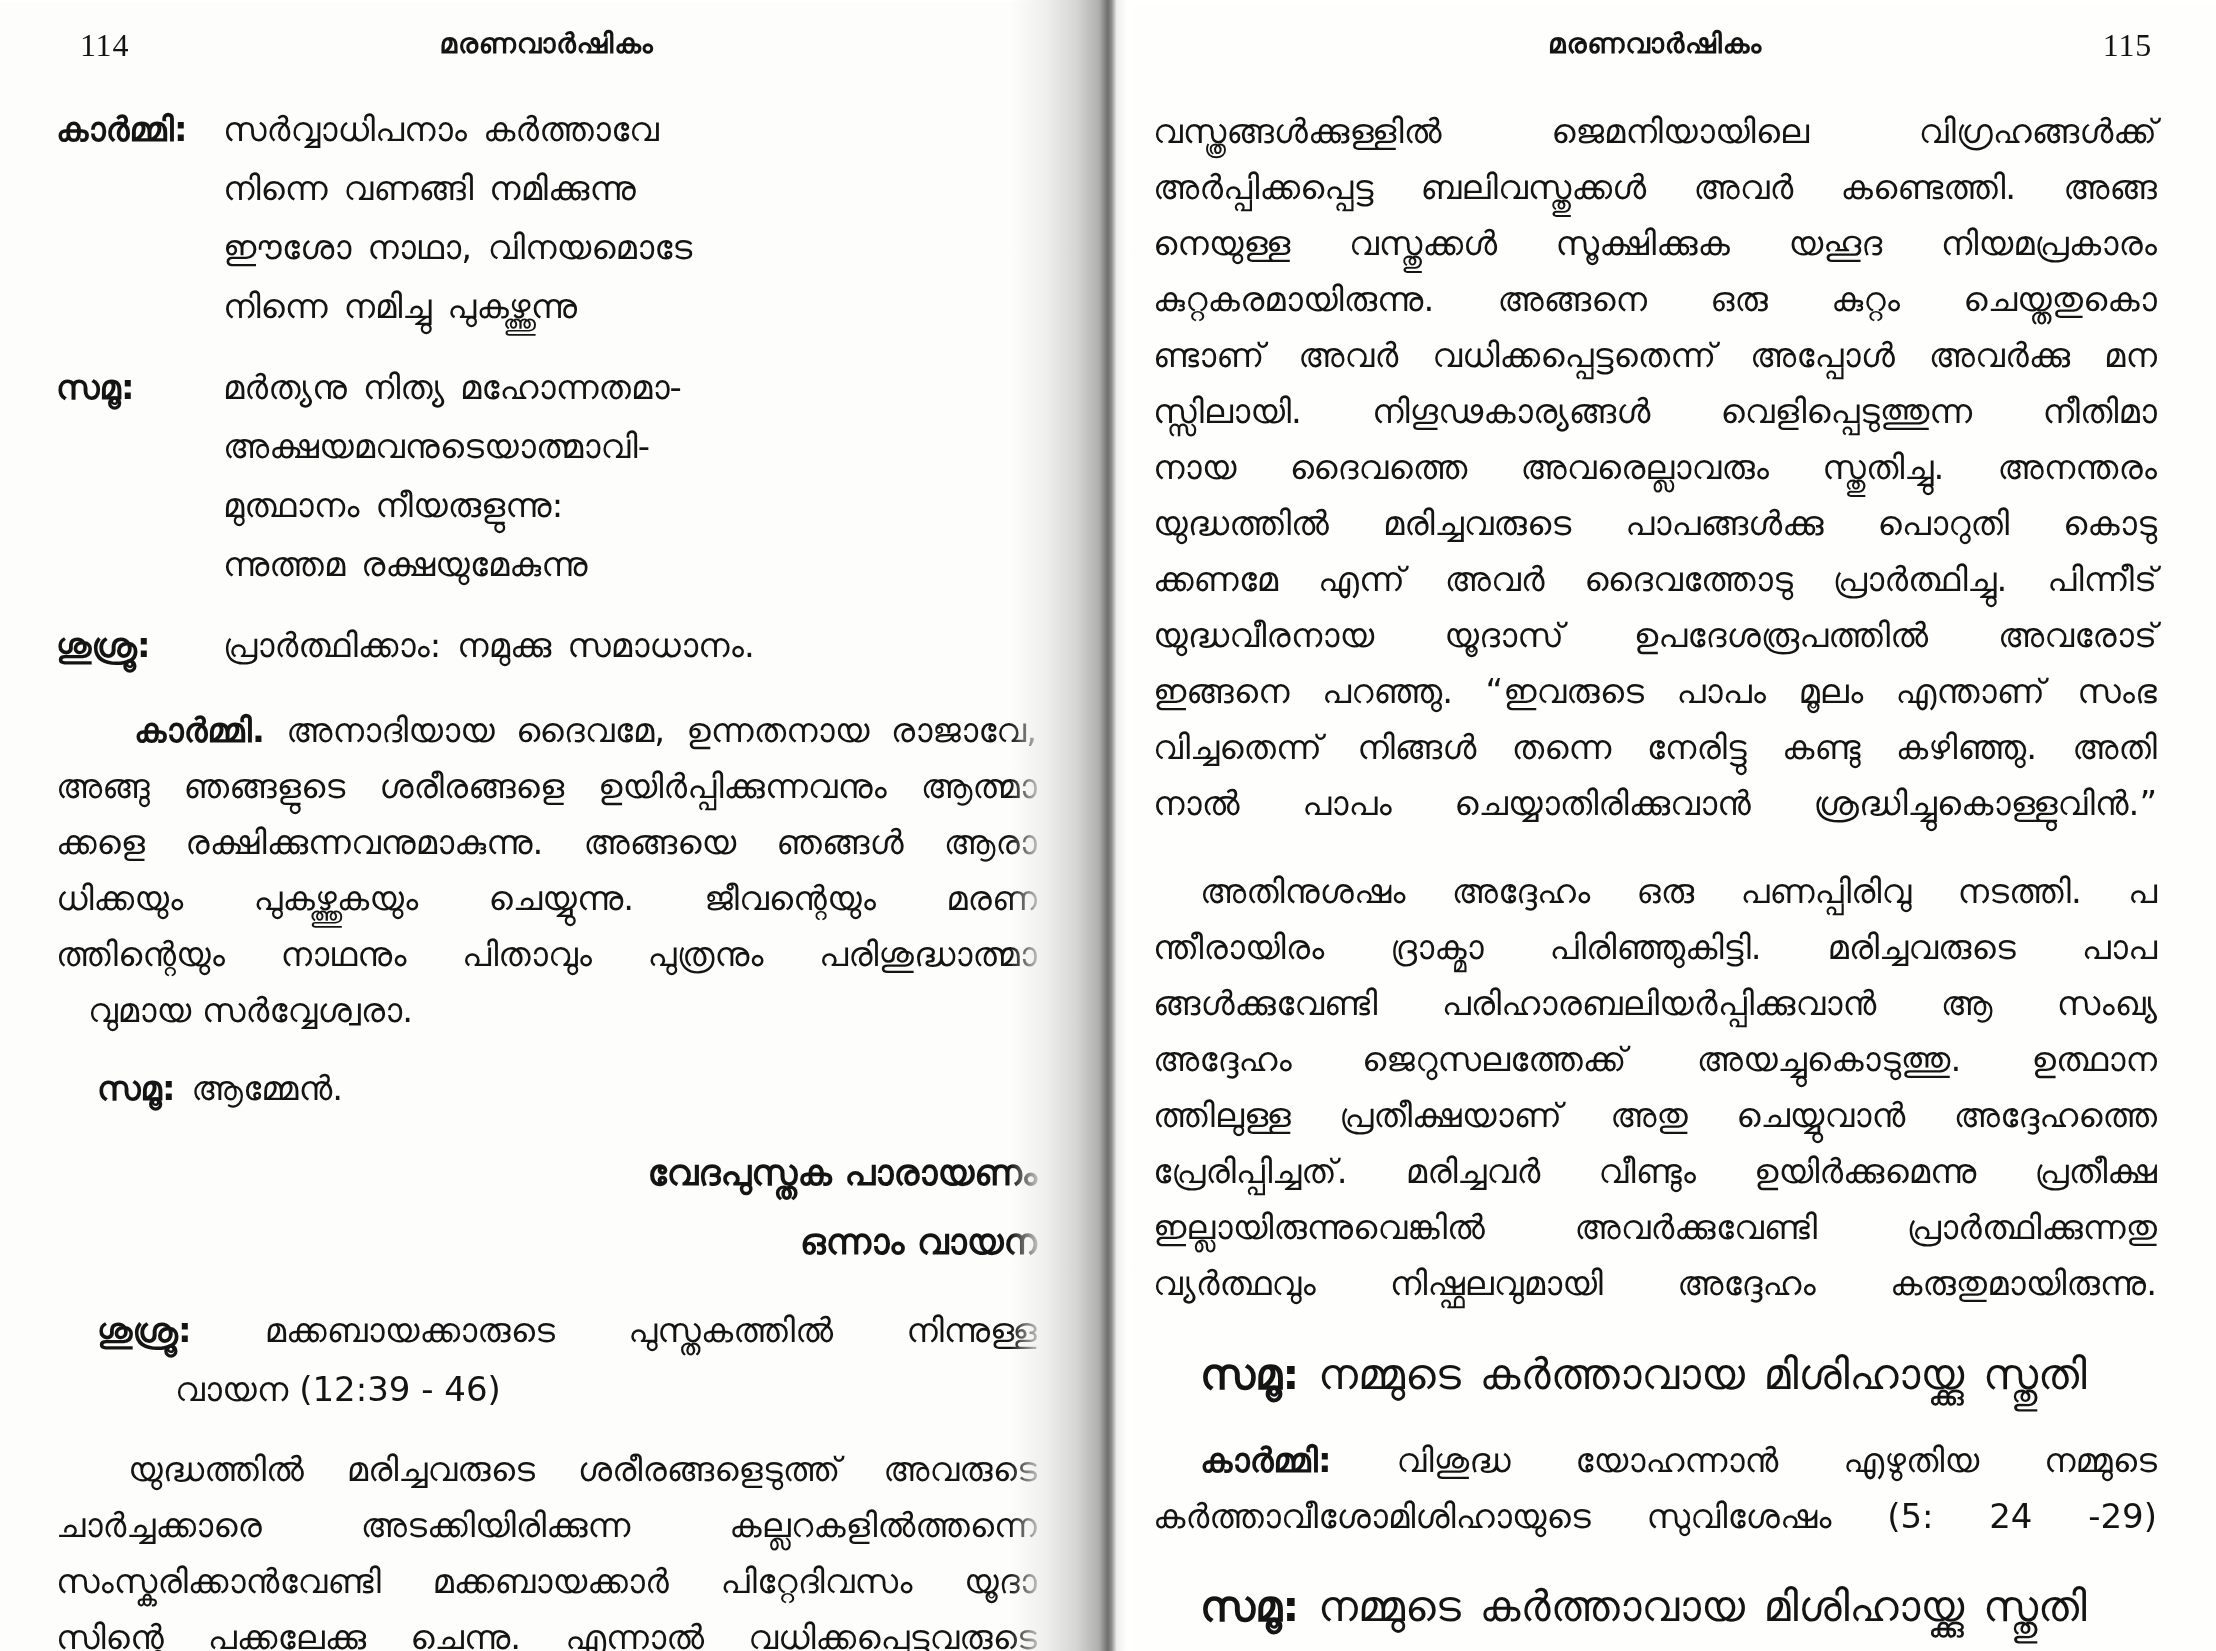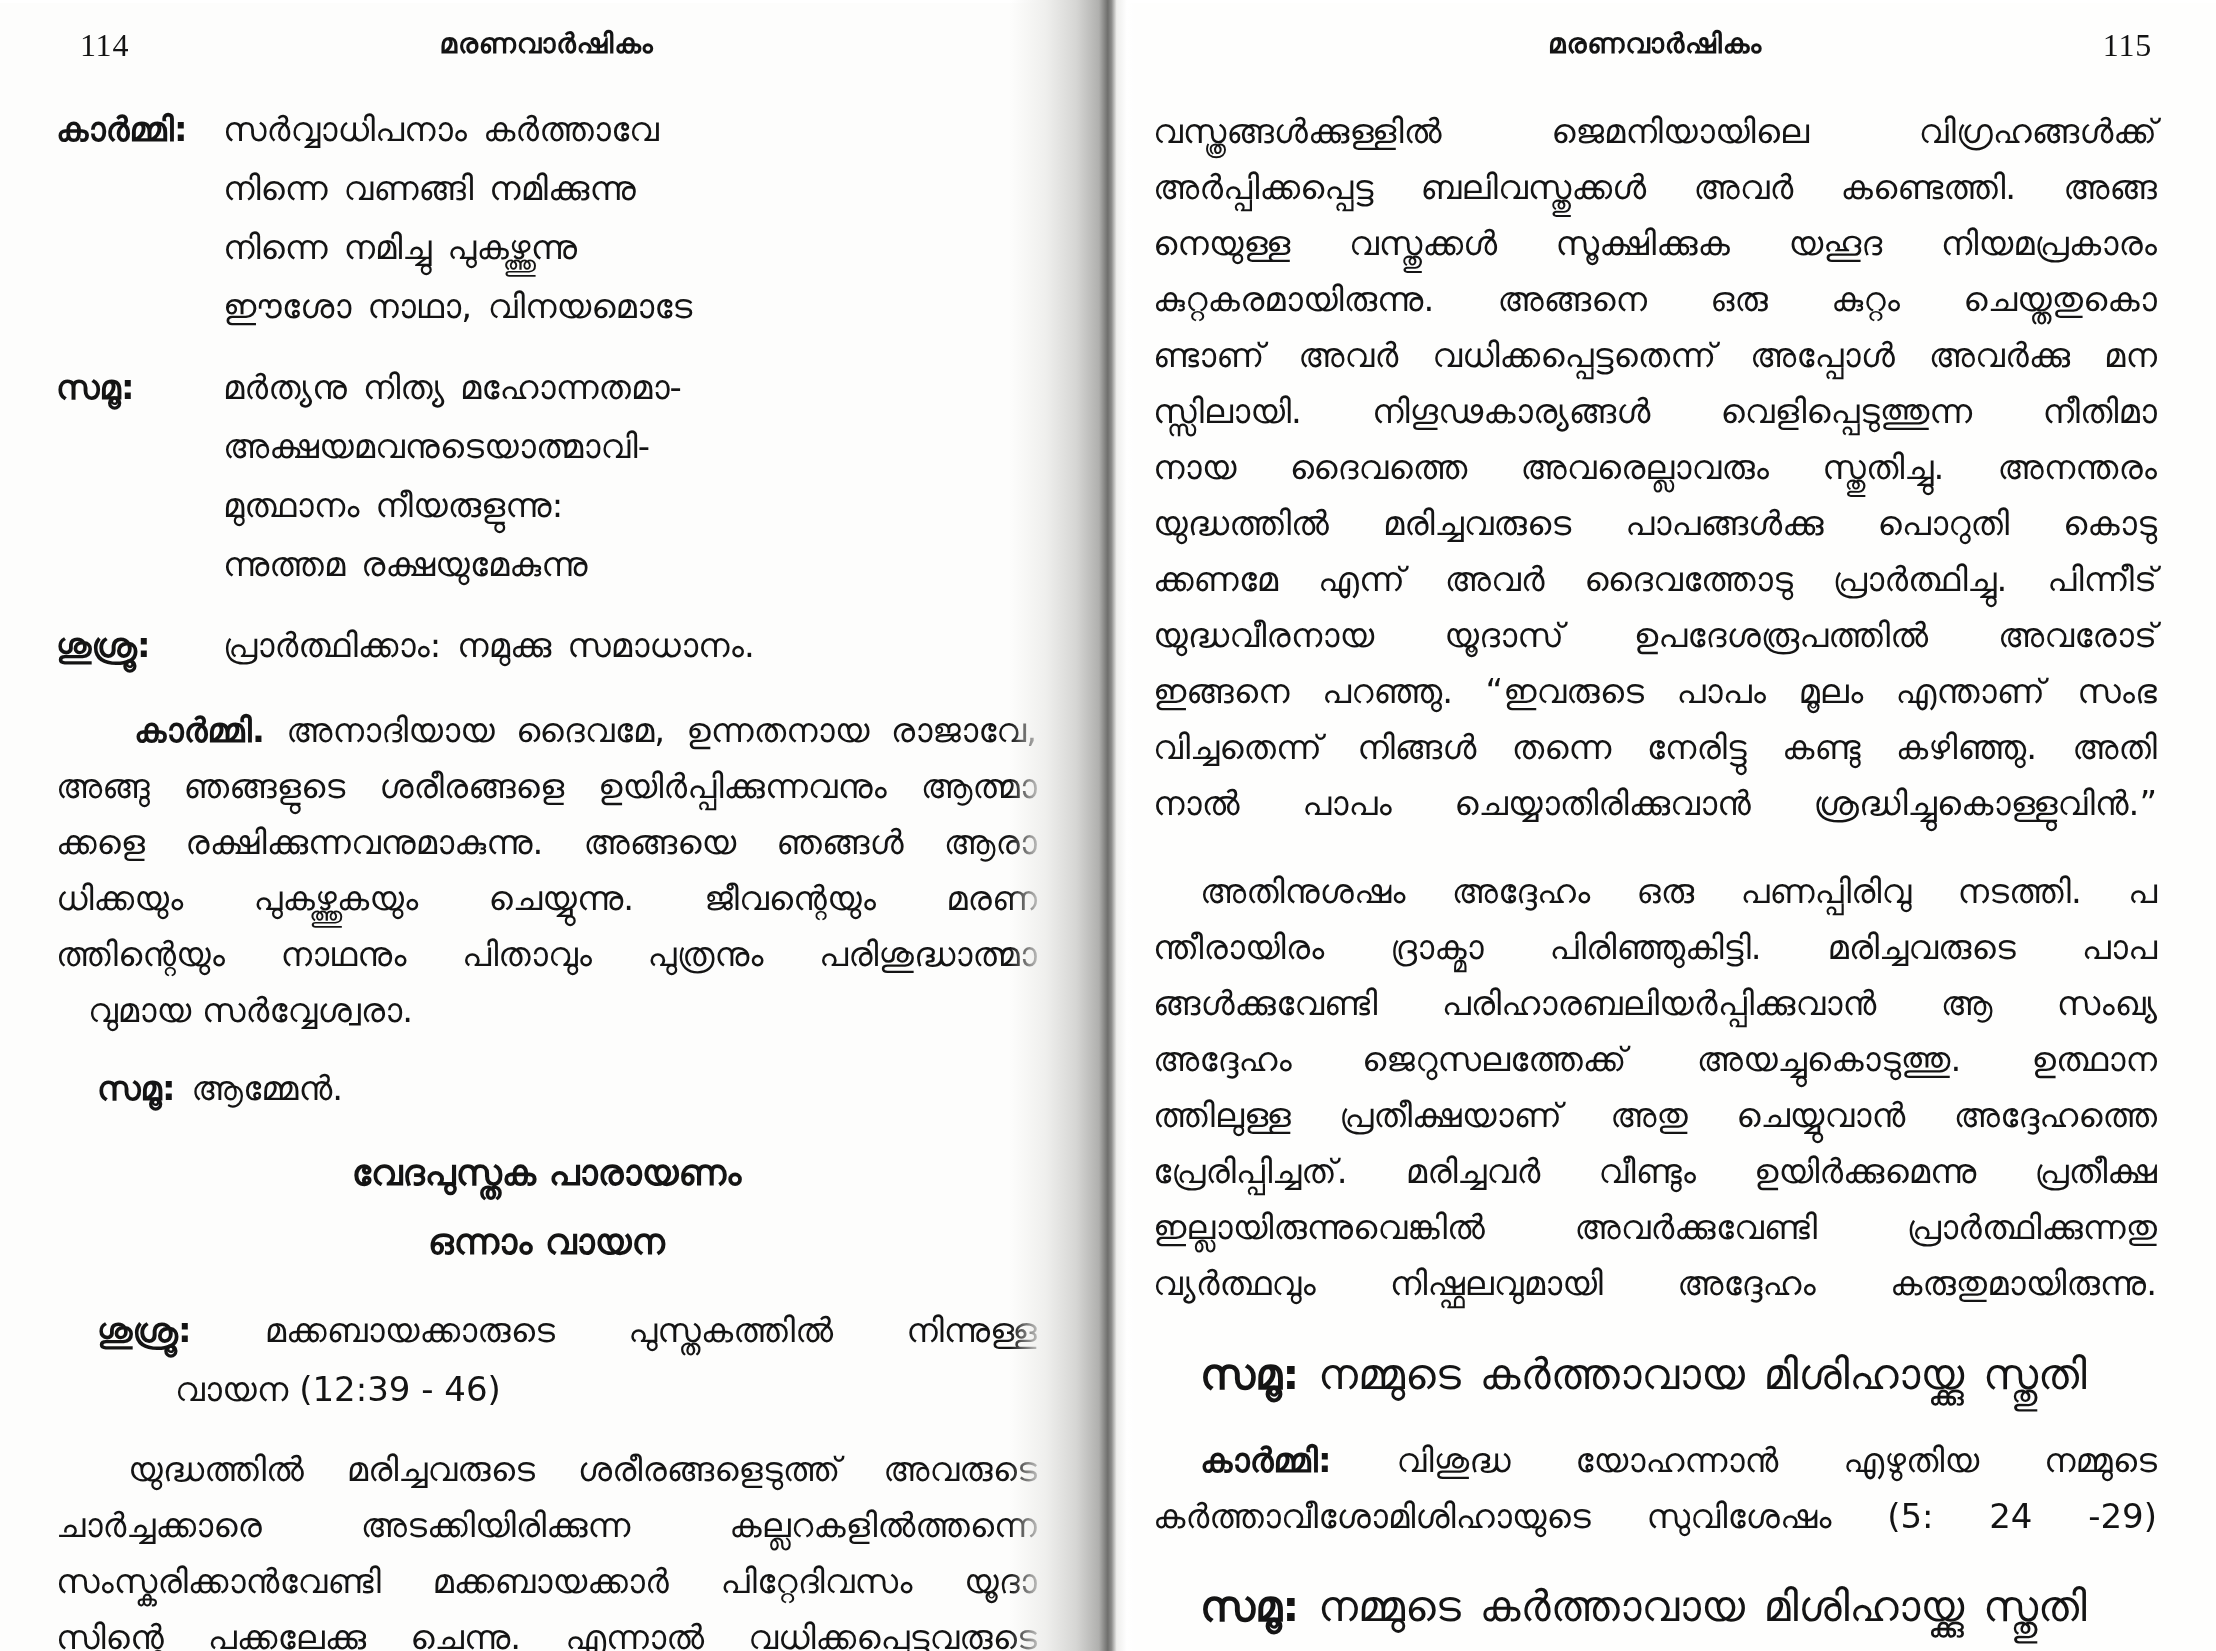--- a/index.html
+++ b/index.html
@@ -26,21 +26,21 @@
   .para{font-size:34px;line-height:56px;}
   .jline{text-align:justify;text-align-last:justify;}
   .jline.lastl{text-align-last:left;margin-left:32px;}
   .ind92{padding-left:78px;}
   .ind85{padding-left:72px;}
   .ind48{padding-left:41px;}
   .ind56{padding-left:47px;}
   .blabel{font-weight:bold;}
 
   .amen{font-size:34px;line-height:56px;margin:22px 0;word-spacing:5px;}
-  .heading{text-align:center;font-weight:bold;font-size:36px;line-height:69px;margin:1.7px 0 25px;}
+  .heading{text-align:right;font-weight:bold;font-size:36px;line-height:69px;margin:1.7px 0 25px;}
   .intro{margin-bottom:22px;}
   .intro .cont{margin-left:119px;}
 
   .respline{font-size:43px;line-height:56px;word-spacing:5px;}
   .gap38{margin-top:32px;}
   .gap42{margin-top:35px;}
   .gap36{margin-top:30px;}
   .gap40{margin-top:34px;}
 
   .gutter{
@@ -59,22 +59,22 @@
 
     <div class="pgheader">
       <span class="pgnum">114</span>
       <span>മരണവാർഷികം</span>
     </div>
 
     <div class="stanza">
       <span class="label">കാർമ്മി:</span>
       <div class="sline">സർവ്വാധിപനാം കർത്താവേ</div>
       <div class="sline">നിന്നെ വണങ്ങി നമിക്കുന്നു</div>
+      <div class="sline">ഈശോ നാഥാ, വിനയമൊടേ</div>
       <div class="sline">നിന്നെ നമിച്ചു പുകഴ്ത്തുന്നു</div>
-      <div class="sline">ഈശോ നാഥാ, വിനയമൊടേ</div>
     </div>
 
     <div class="stanza">
       <span class="label">സമൂ:</span>
       <div class="sline">മർത്യനു നിത്യ മഹോന്നതമാ-</div>
       <div class="sline">അക്ഷയമവനുടെയാത്മാവി-</div>
       <div class="sline">മുത്ഥാനം നീയരുളുന്നു:</div>
       <div class="sline">ന്നുത്തമ രക്ഷയുമേകുന്നു</div>
     </div>
 

